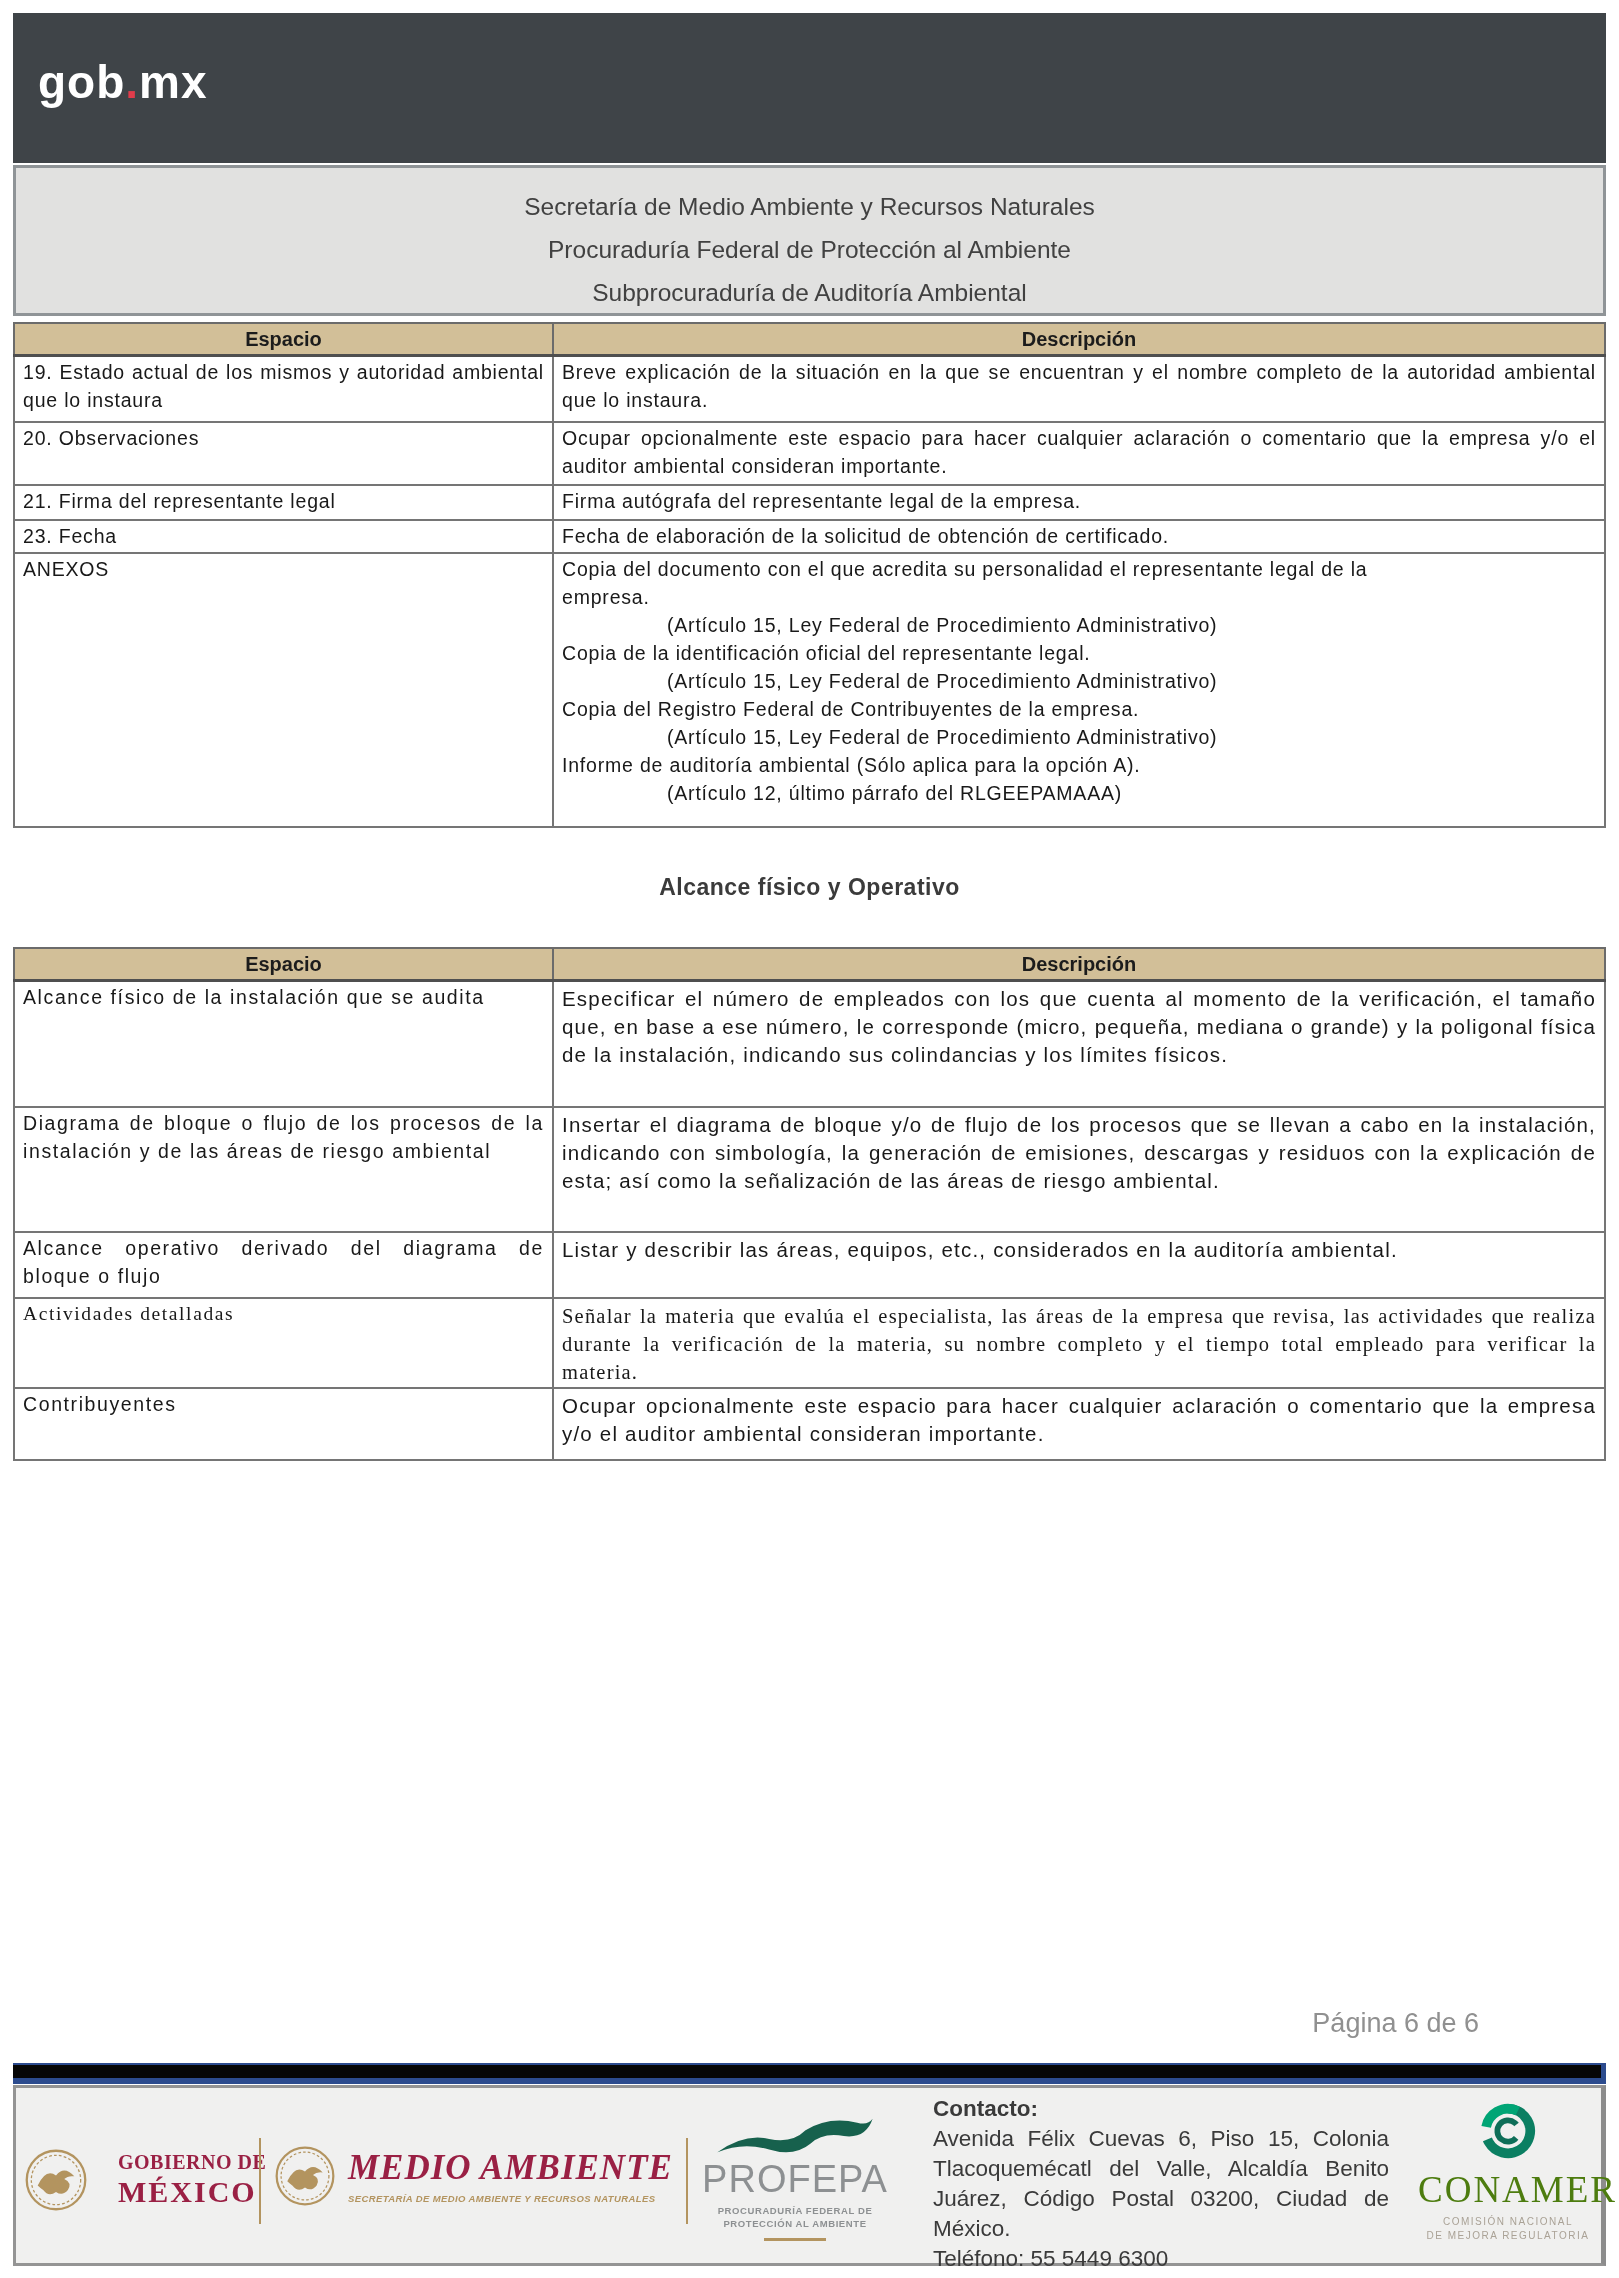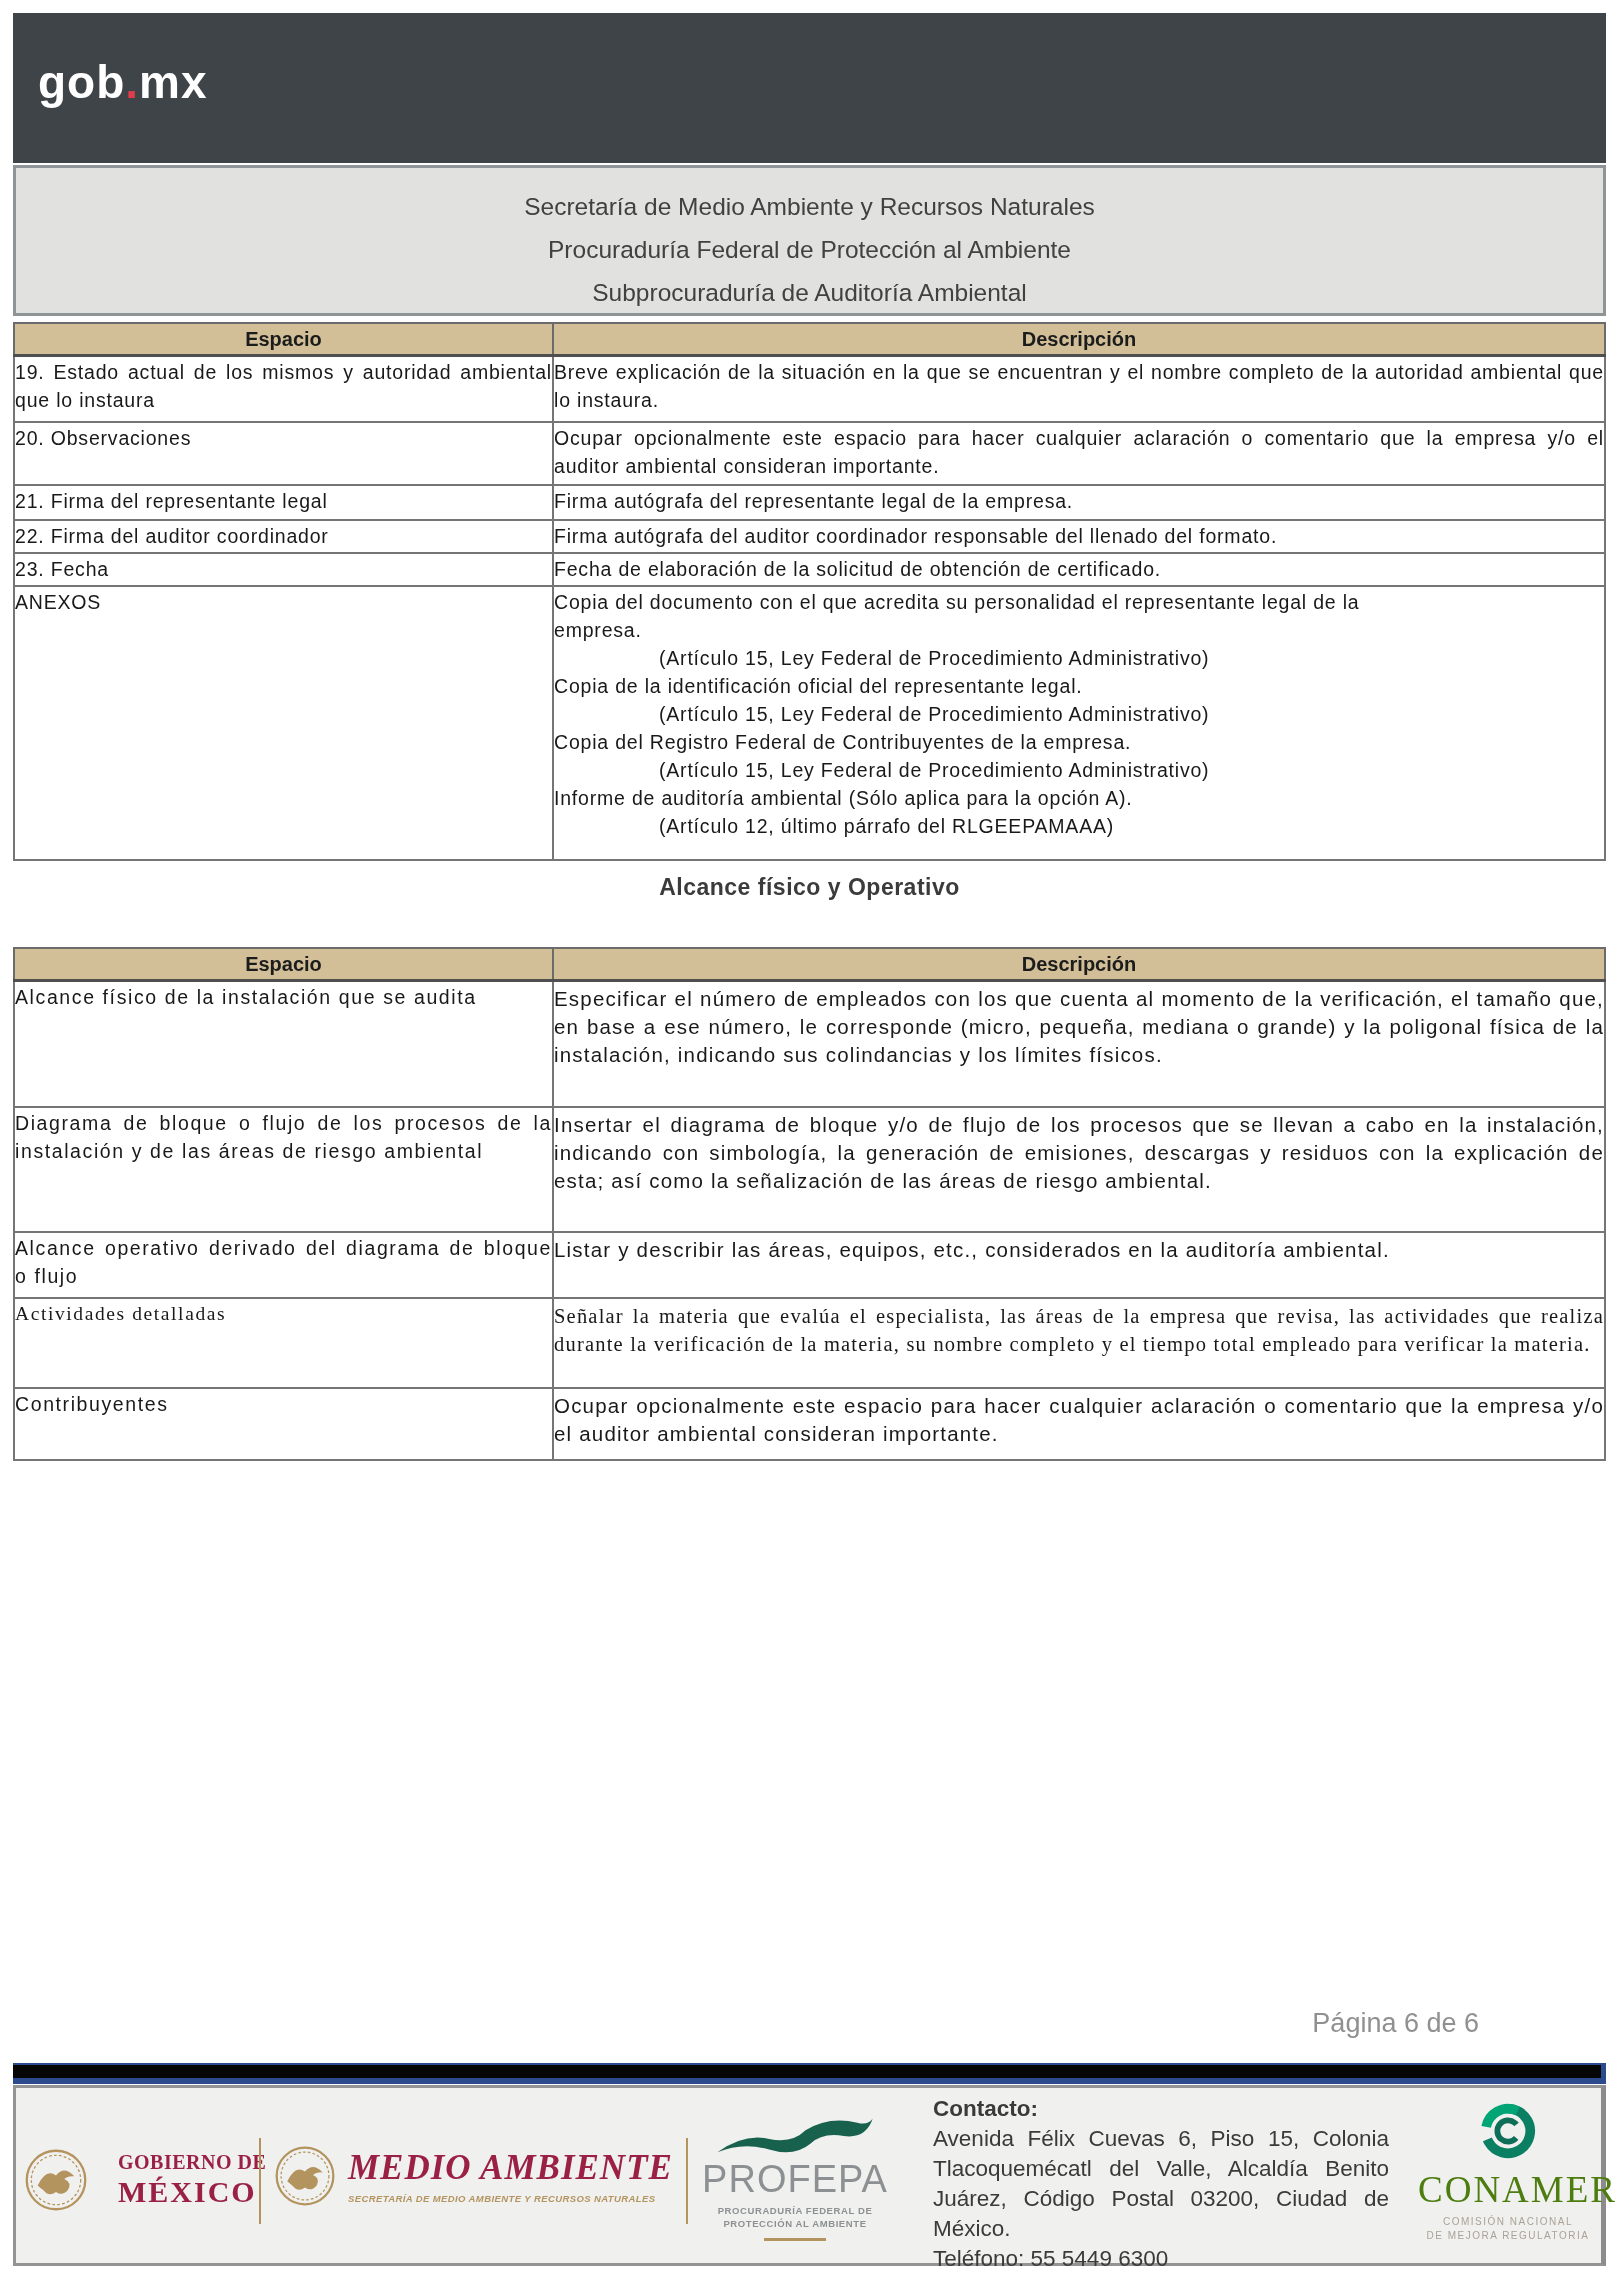--- a/index.html
+++ b/index.html
@@ -16,21 +16,21 @@
            background:#e1e1e0;border:3px solid #8f9497;text-align:center;
            padding-top:17px;font-size:24.5px;line-height:43px;color:#414141;}
 
   
   table.doc{position:absolute;left:13px;width:1593px;border-collapse:collapse;table-layout:fixed;
             font-size:19.5px;line-height:28px;color:#191919;}
   table.t1{top:322px;}
   table.t2{top:947px;}
   table.doc th{background:#d2bf98;border:2px solid #6b6b6b;border-bottom:3px solid #4f4f4f;
                font-size:20px;font-weight:bold;color:#1c1c1c;text-align:center;height:30px;padding:0 6px;}
-  table.doc td{border:2px solid #757575;padding:1px 0;vertical-align:top;}
+  table.doc td{border:2px solid #757575;padding:1px 8px;vertical-align:top;}
   td.esp{vertical-align:middle;text-align:justify;letter-spacing:0.8px;}
   table.t2 td.esp{letter-spacing:1.6px;}
   td.desc{text-align:justify;letter-spacing:0.8px;}
   table.t2 td.desc{font-size:20.5px;letter-spacing:1.2px;padding-top:3px;}
   .anexos-cell{text-align:left;padding-top:8px;}
   .anexos-cell .ln{white-space:normal;}
   .anexos-cell .ind{padding-left:105px;}
   
   .h62 td{height:62px;} .h59 td{height:59px;} .h31 td{height:31px;} .h29 td{height:29px;}
   .h270 td{height:270px;} .h120 td{height:120px;} .h119 td{height:119px;}
@@ -106,24 +106,20 @@
       </tr>
       <tr class="h59">
         <td class="esp">20. Observaciones</td>
         <td class="desc">Ocupar opcionalmente este espacio para hacer cualquier aclaración o comentario que la empresa y/o el auditor ambiental consideran importante.</td>
       </tr>
       <tr class="h31">
         <td class="esp">21. Firma del representante legal</td>
         <td class="desc">Firma autógrafa del representante legal de la empresa.</td>
       </tr>
       <tr class="h29">
-        <td class="esp">22. Firma del auditor coordinador</td>
-        <td class="desc">Firma autógrafa del auditor coordinador responsable del llenado del formato.</td>
-      </tr>
-      <tr class="h29">
         <td class="esp">23. Fecha</td>
         <td class="desc">Fecha de elaboración de la solicitud de obtención de certificado.</td>
       </tr>
       <tr class="h270">
         <td class="esp" style="text-align:left">ANEXOS</td>
         <td class="desc anexos-cell">
           <div class="ln">Copia del documento con el que acredita su personalidad el representante legal de la</div>
           <div class="ln">empresa.</div>
           <div class="ln ind">(Artículo 15, Ley Federal de Procedimiento Administrativo)</div>
           <div class="ln">Copia de la identificación oficial del representante legal.</div>

